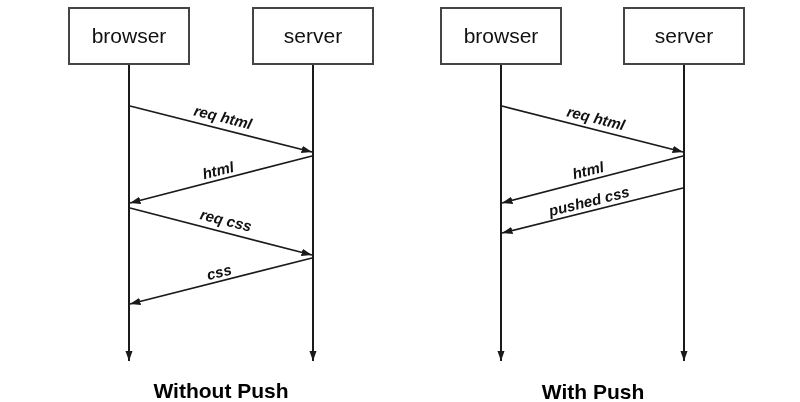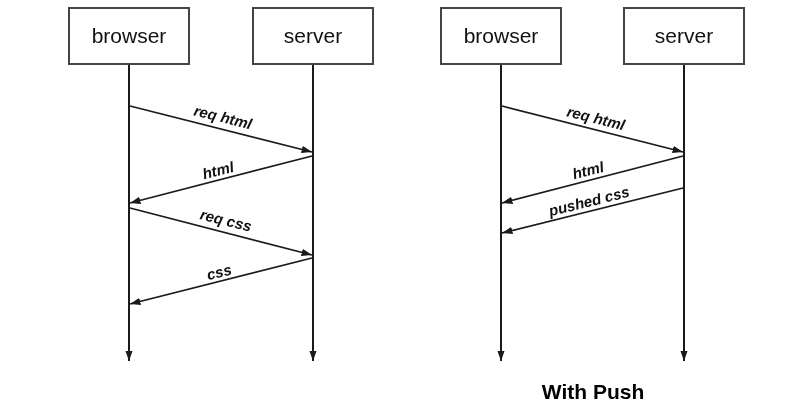--- a/index.html
+++ b/index.html
@@ -95,16 +95,17 @@
 
   <div class="msg-label" style="left:223px;top:117px;--rot:14deg">req html</div>
   <div class="msg-label" style="left:218px;top:170px;--rot:-14deg">html</div>
   <div class="msg-label" style="left:226px;top:220px;--rot:14deg">req css</div>
   <div class="msg-label" style="left:219px;top:272px;--rot:-14deg">css</div>
 
   <div class="msg-label" style="left:596px;top:118px;--rot:14deg">req html</div>
   <div class="msg-label" style="left:588px;top:170px;--rot:-14deg">html</div>
   <div class="msg-label" style="left:589px;top:201px;--rot:-14deg">pushed css</div>
 
+  <div class="caption" style="left:221px;top:379px">Without Push</div>
   <div class="caption" style="left:593px;top:380px">With Push</div>
 
 
 </div>
 
 </body></html>

